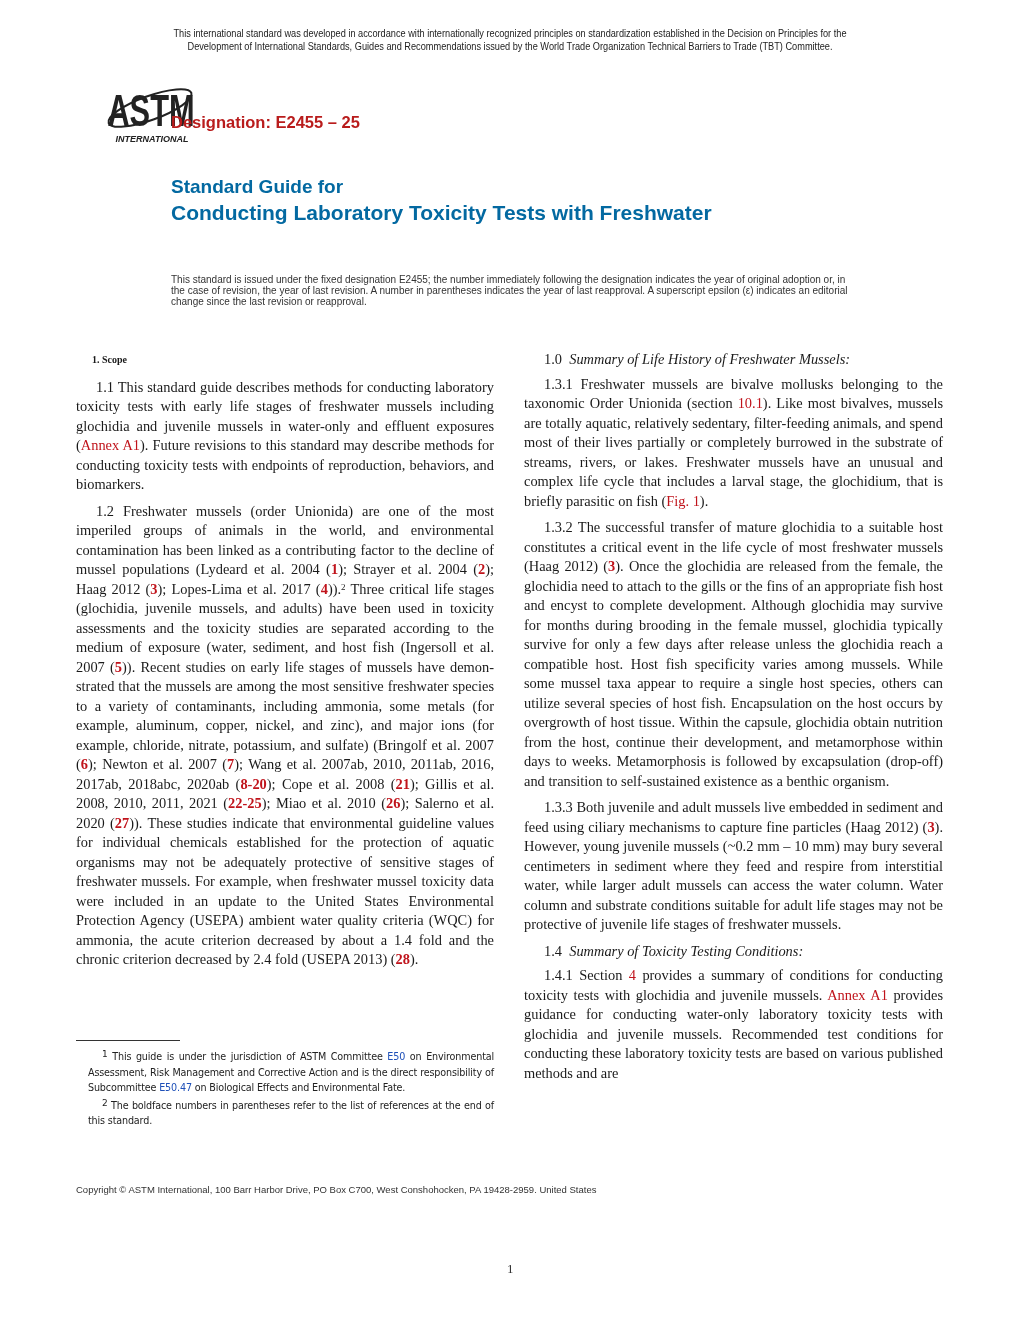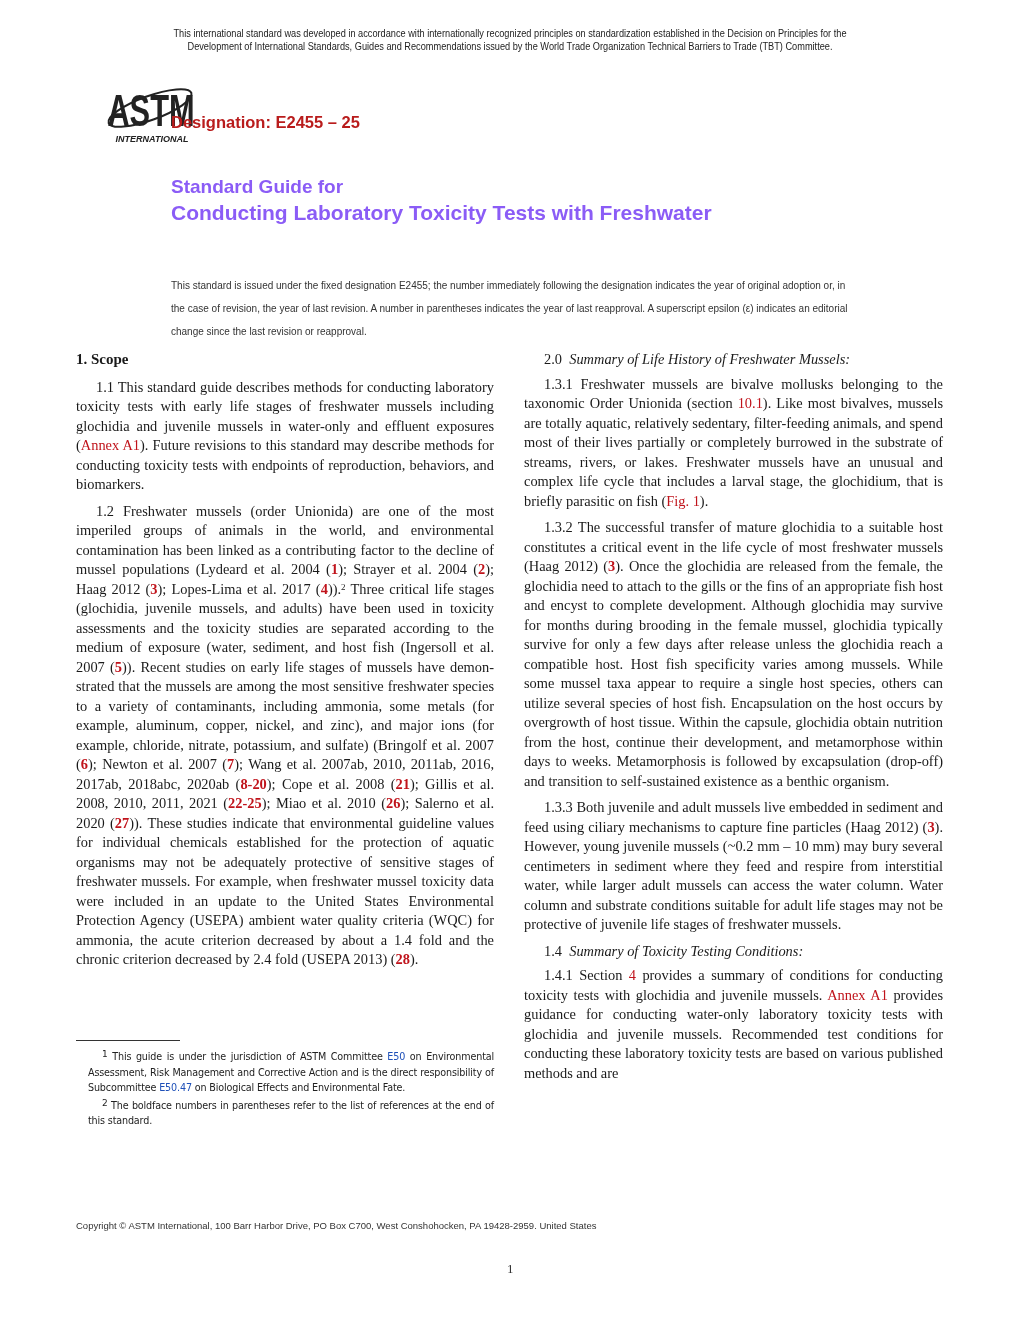--- a/index.html
+++ b/index.html
@@ -6,42 +6,42 @@
   body { width:1020px; height:1320px; position:relative; overflow:hidden; color:#1a1a1a;
          font-family:"Liberation Serif","DejaVu Serif",serif; }
   .notice { position:absolute; left:60px; top:27px; width:900px; text-align:center;
             font-family:"Liberation Sans",sans-serif; font-size:10px; line-height:13px; color:#222;
             transform:scaleX(0.92); transform-origin:center top; }
   .notice div { white-space:nowrap; }
   .logo { position:absolute; left:64px; top:76px; width:96px; height:70px;margin-left:40px; }
   .designation { position:absolute; left:171px; top:113px; font-family:"Liberation Sans",sans-serif;
                  font-size:16.5px; font-weight:bold; color:#b91c1c; }
   .title { position:absolute; left:171px; top:174px; font-family:"Liberation Sans",sans-serif;
-           font-weight:bold; color:#8b5cf6; line-height:26px; }
+           font-weight:bold; color:#0369a1; line-height:26px; }
   .title .l1 { font-size:19px; }
   .title .l2, .title .l3 { font-size:21px;text-align:center; }
   .title sup { font-size:13px; vertical-align:top; position:relative; top:-3px; }
   .issue { position:absolute; left:171px; top:274px; width:680px; font-family:"Liberation Sans",sans-serif;
-           font-size:10px; line-height:23px; color:#333; }
+           font-size:10px; line-height:11px; color:#333; }
   .col { position:absolute; font-size:14.4px; line-height:19.5px; text-align:justify; }
   .col-left { left:76px; top:350px; width:418px; }
   .col-right { left:524px; top:350px; width:419px; }
-  .h1 { font-weight:bold; font-size:15px; margin:0 0 8px 0; }
+  .h1 { font-weight:bold; font-size:10px; margin:0 0 8px 16px; }
   p { margin:0 0 7px 0; text-indent:20px; hyphens:manual; }
   .sub { text-indent:20px; margin-bottom:5px; }
   .ital { font-style:italic;margin-top:16px; }
   a.ref { color:#c0131b; text-decoration:none; }
   a.refb { color:#c0131b; text-decoration:none; font-weight:bold; }
   sup.fn { font-size:9px; vertical-align:top; position:relative; top:-2px; }
   .fnrule { position:absolute; left:76px; top:1040px; width:104px; border-top:1px solid #333; }
   .footnotes { position:absolute; left:76px; top:1049px; width:418px; font-family:"DejaVu Sans",sans-serif;
                font-size:9.6px; line-height:15.5px; text-align:justify; color:#222; letter-spacing:-0.15px; }
   .footnotes p { text-indent:14px; margin:0 0 2px 12px; }
   a.blue { color:#1d4fb8; text-decoration:none; }
-  .copyright { position:absolute; left:76px; top:1220px; font-family:"Liberation Sans",sans-serif;
+  .copyright { position:absolute; left:76px; top:1184px; font-family:"Liberation Sans",sans-serif;
                font-size:9.5px; color:#333; }
   .pagenum { position:absolute; left:507px; top:1261px; font-size:13px; color:#333; }
 </style>
 </head>
 <body>
 
 <div class="notice">
   <div>This international standard was developed in accordance with internationally recognized principles on standardization established in the Decision on Principles for the</div>
   <div>Development of International Standards, Guides and Recommendations issued by the World Trade Organization Technical Barriers to Trade (TBT) Committee.</div>
 </div>
@@ -63,21 +63,21 @@
 
 <div class="issue">This standard is issued under the fixed designation E2455; the number immediately following the designation indicates the year of original adoption or, in the case of revision, the year of last revision. A number in parentheses indicates the year of last reapproval. A superscript epsilon (ε) indicates an editorial change since the last revision or reapproval.</div>
 
 <div class="col col-left">
   <div class="h1">1.  Scope</div>
   <p><span>1.1 This standard guide describes methods for conducting laboratory toxicity tests with early life stages of freshwater mussels including glochidia and juvenile mussels in water-only and effluent exposures (</span><a class="ref">Annex A1</a><span>). Future revisions to this standard may describe methods for conducting toxicity tests with endpoints of reproduction, behaviors, and biomarkers.</span></p>
   <p><span>1.2 Freshwater mussels (order Unionida) are one of the most imperiled groups of animals in the world, and environ­mental contamination has been linked as a contributing factor to the decline of mussel populations (Lydeard et al. 2004 (</span><a class="refb">1</a><span>); Strayer et al. 2004 (</span><a class="refb">2</a><span>); Haag 2012 (</span><a class="refb">3</a><span>); Lopes-Lima et al. 2017 (</span><a class="refb">4</a><span>)).</span><sup class="fn">2</sup><span> Three critical life stages (glochidia, juvenile mussels, and adults) have been used in toxicity assessments and the toxicity studies are separated according to the medium of exposure (water, sediment, and host fish (Ingersoll et al. 2007 (</span><a class="refb">5</a><span>)). Recent studies on early life stages of mussels have demon­strated that the mussels are among the most sensitive freshwa­ter species to a variety of contaminants, including ammonia, some metals (for example, aluminum, copper, nickel, and zinc), and major ions (for example, chloride, nitrate, potassium, and sulfate) (Bringolf et al. 2007 (</span><a class="refb">6</a><span>); Newton et al. 2007 (</span><a class="refb">7</a><span>); Wang et al. 2007ab, 2010, 2011ab, 2016, 2017ab, 2018abc, 2020ab (</span><a class="refb">8-20</a><span>); Cope et al. 2008 (</span><a class="refb">21</a><span>); Gillis et al. 2008, 2010, 2011, 2021 (</span><a class="refb">22-25</a><span>); Miao et al. 2010 (</span><a class="refb">26</a><span>); Salerno et al. 2020 (</span><a class="refb">27</a><span>)). These studies indicate that environmental guideline values for individual chemicals established for the protection of aquatic organisms may not be adequately protec­tive of sensitive stages of freshwater mussels. For example, when freshwater mussel toxicity data were included in an update to the United States Environmental Protection Agency (USEPA) ambient water quality criteria (WQC) for ammonia, the acute criterion decreased by about a 1.4 fold and the chronic criterion decreased by 2.4 fold (USEPA 2013) (</span><a class="refb">28</a><span>).</span></p>
 </div>
 
 <div class="col col-right">
-  <p class="sub"><span>2.0</span>&nbsp;&nbsp;<span class="ital">Summary of Life History of Freshwater Mussels:</span></p>
+  <p class="sub"><span>1.0</span>&nbsp;&nbsp;<span class="ital">Summary of Life History of Freshwater Mussels:</span></p>
   <p><span>1.3.1 Freshwater mussels are bivalve mollusks belonging to the taxonomic Order Unionida (section </span><a class="ref">10.1</a><span>). Like most bivalves, mussels are totally aquatic, relatively sedentary, filter-feeding animals, and spend most of their lives partially or completely burrowed in the substrate of streams, rivers, or lakes. Freshwater mussels have an unusual and complex life cycle that includes a larval stage, the glochidium, that is briefly parasitic on fish (</span><a class="ref">Fig. 1</a><span>).</span></p>
   <p><span>1.3.2 The successful transfer of mature glochidia to a suitable host constitutes a critical event in the life cycle of most freshwater mussels (Haag 2012) (</span><a class="refb">3</a><span>). Once the glochidia are released from the female, the glochidia need to attach to the gills or the fins of an appropriate fish host and encyst to complete development. Although glochidia may survive for months during brooding in the female mussel, glochidia typically survive for only a few days after release unless the glochidia reach a compatible host. Host fish specificity varies among mussels. While some mussel taxa appear to require a single host species, others can utilize several species of host fish. Encapsulation on the host occurs by overgrowth of host tissue. Within the capsule, glochidia obtain nutrition from the host, continue their development, and metamorphose within days to weeks. Metamorphosis is followed by excapsulation (drop-off) and transition to self-sustained existence as a benthic organism.</span></p>
   <p><span>1.3.3 Both juvenile and adult mussels live embedded in sediment and feed using ciliary mechanisms to capture fine particles (Haag 2012) (</span><a class="refb">3</a><span>). However, young juvenile mussels (~0.2 mm – 10 mm) may bury several centimeters in sediment where they feed and respire from interstitial water, while larger adult mussels can access the water column. Water column and substrate conditions suitable for adult life stages may not be protective of juvenile life stages of freshwater mussels.</span></p>
   <p class="sub"><span>1.4</span>&nbsp;&nbsp;<span class="ital">Summary of Toxicity Testing Conditions:</span></p>
   <p><span>1.4.1 Section </span><a class="ref">4</a><span> provides a summary of conditions for conducting toxicity tests with glochidia and juvenile mussels. </span><a class="ref">Annex A1</a><span> provides guidance for conducting water-only labo­ratory toxicity tests with glochidia and juvenile mussels. Recommended test conditions for conducting these laboratory toxicity tests are based on various published methods and are</span></p>
 </div>
 
 <div class="fnrule"></div>
 <div class="footnotes">
   <p><sup class="fn">1</sup><span> This guide is under the jurisdiction of ASTM Committee </span><a class="blue">E50</a><span> on Environmental Assessment, Risk Management and Corrective Action and is the direct responsibil­ity of Subcommittee </span><a class="blue">E50.47</a><span> on Biological Effects and Environmental Fate.</span></p>

